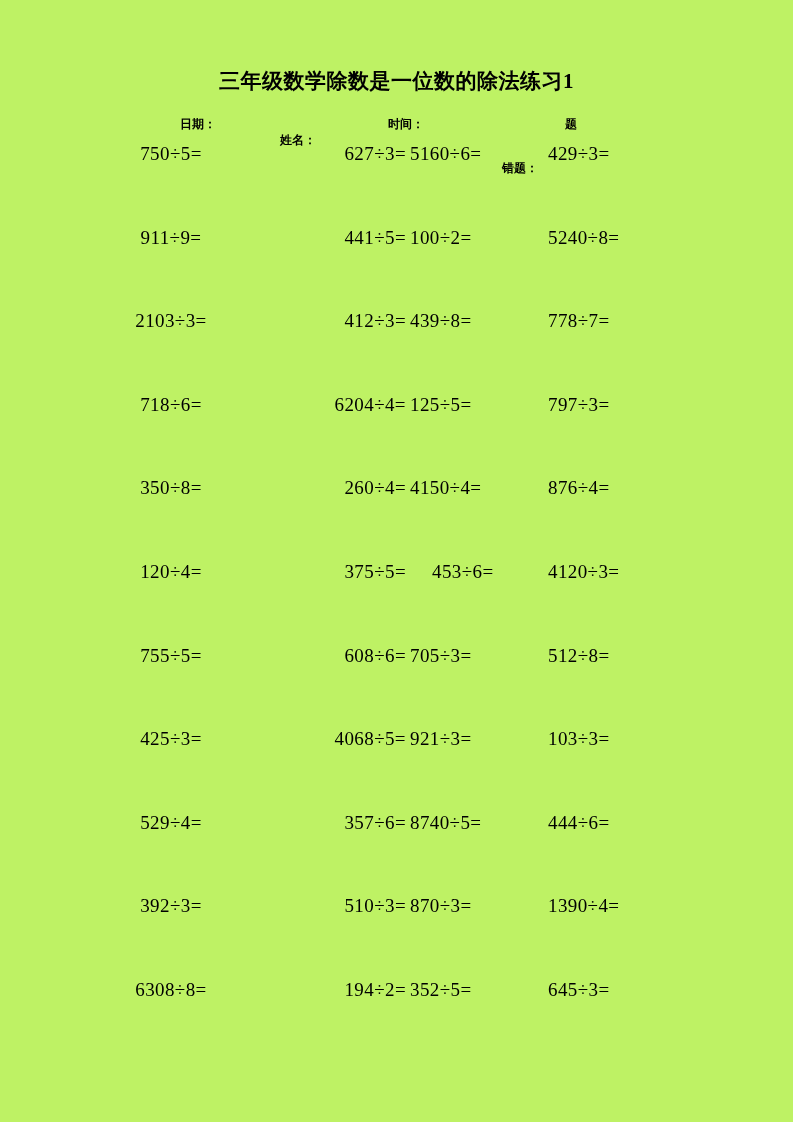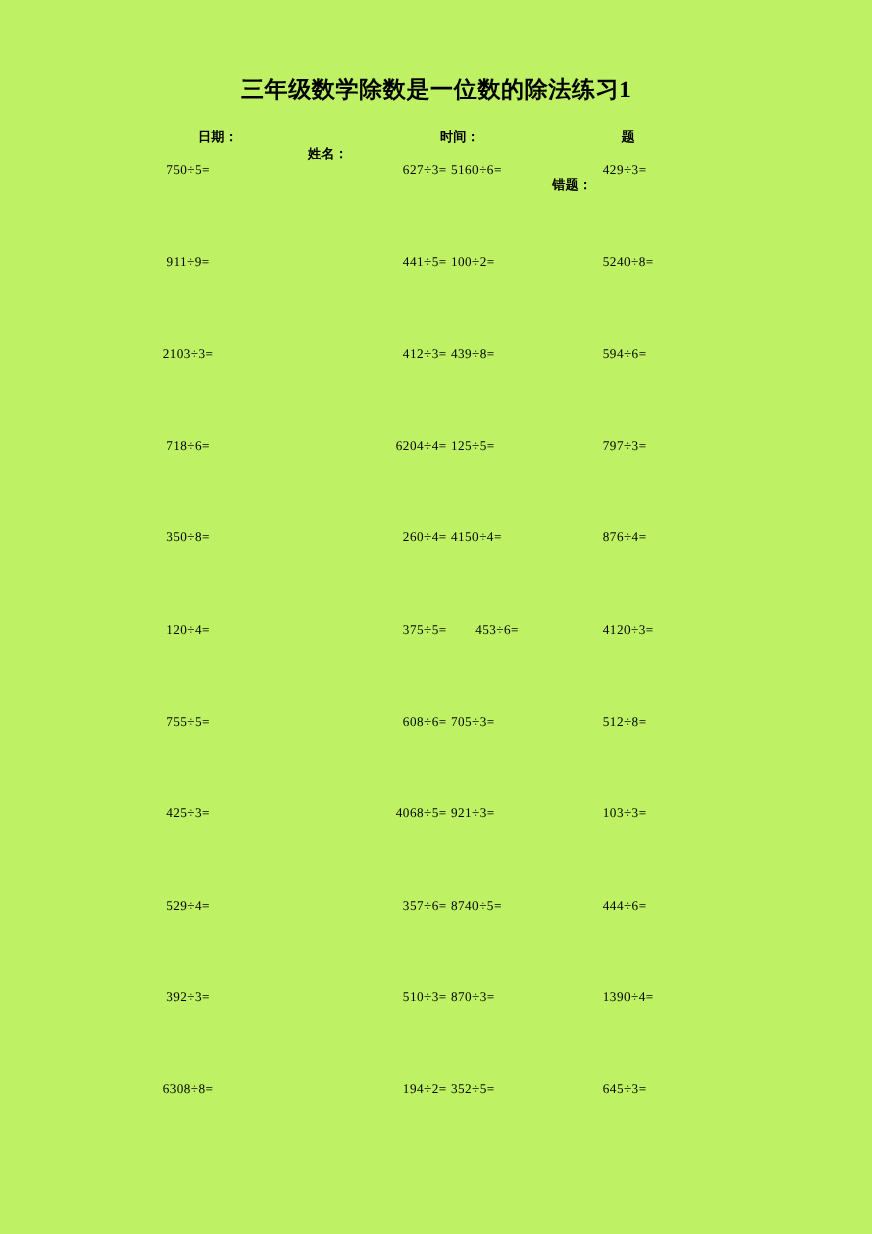--- a/index.html
+++ b/index.html
@@ -48,39 +48,39 @@
     font-size: 12px;
     line-height: 22px;
     text-decoration: underline;
   }
   .meta-item {
     position: absolute;
     white-space: nowrap;
   }
   .meta-date  { left: 84px; }
   .meta-name  { left: 184px; margin-top: 16px; }
-  .meta-time  { left: 304px; }
+  .meta-time  { left: 292px; }
   .meta-wrong { left: 406px; margin-top: 44px; }
   .meta-unit  { left: 469px; }
 
   
   .grid {
     position: absolute;
     top: 144px;
     left: 0;
     width: 793px;
   }
   .row {
     position: relative;
     height: 83.6px;
   }
   .cell {
     position: absolute;
     top: 0;
-    font-size: 12px;
+    font-size: 19px;
     line-height: 20px;
     white-space: nowrap;
     letter-spacing: 0.4px;
   }
   
   .c1 {
     left: 96px;
     width: 150px;
     text-align: center;
   }
@@ -135,21 +135,21 @@
       <span class="cell c1">911÷9=</span>
       <span class="cell c2">441÷5=</span>
       <span class="cell c3">100÷2=</span>
       <span class="cell c4">5240÷8=</span>
     </div>
 
     <div class="row">
       <span class="cell c1">2103÷3=</span>
       <span class="cell c2">412÷3=</span>
       <span class="cell c3">439÷8=</span>
-      <span class="cell c4">594÷6=</span>
+      <span class="cell c4">778÷7=</span>
     </div>
 
     <div class="row">
       <span class="cell c1">718÷6=</span>
       <span class="cell c2">6204÷4=</span>
       <span class="cell c3">125÷5=</span>
       <span class="cell c4">797÷3=</span>
     </div>
 
     <div class="row">

